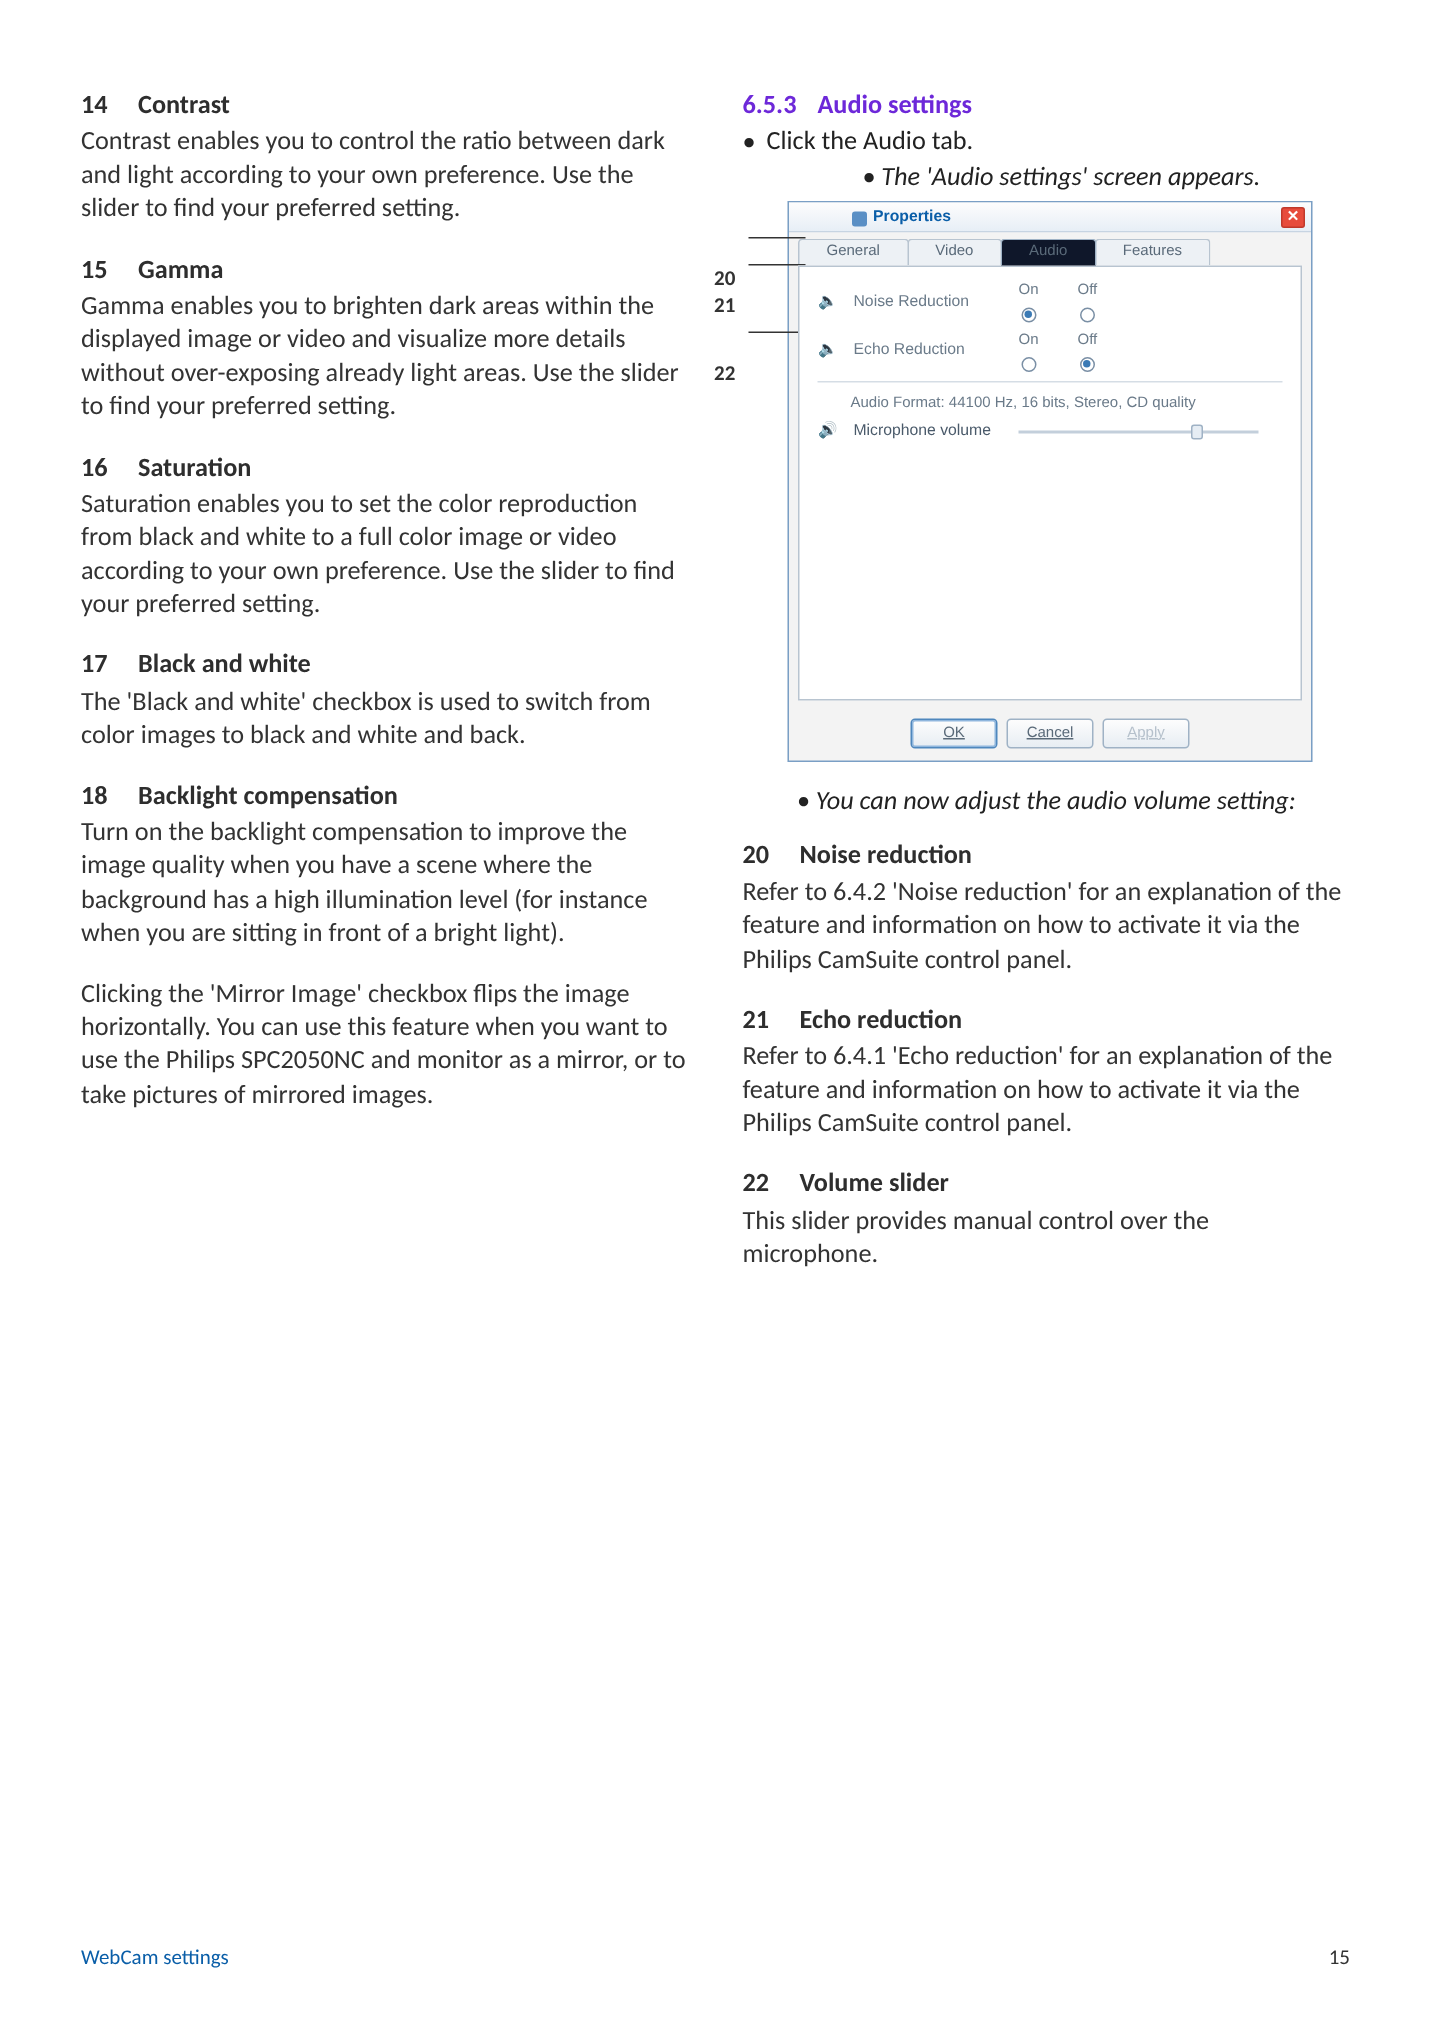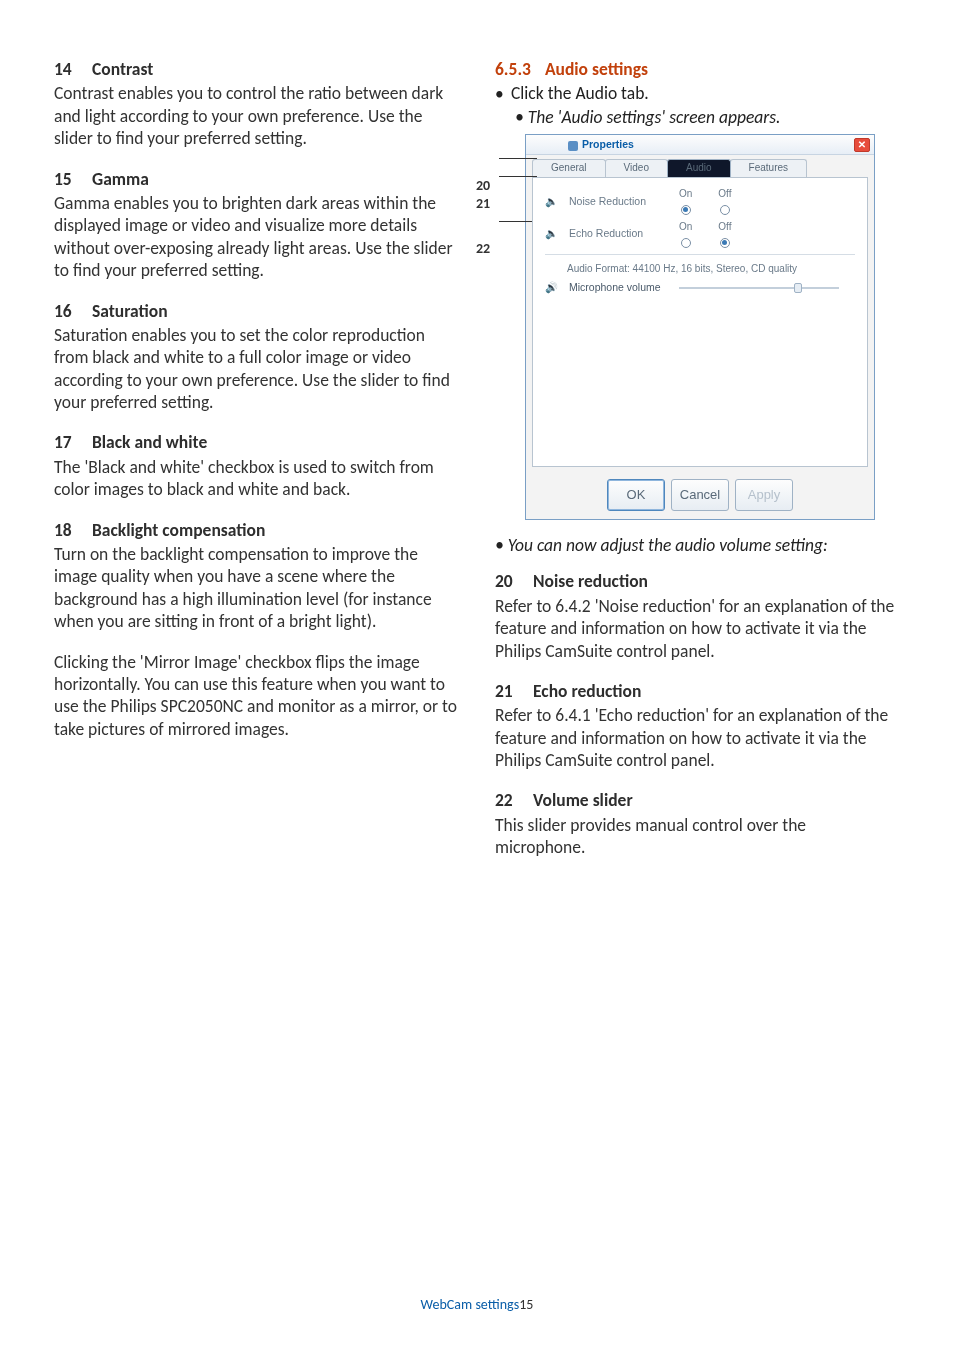--- a/index.html
+++ b/index.html
@@ -20,25 +20,25 @@
   .col { flex: 1 1 0; min-width: 0; }
   .col-left { width: 410px; }
   .col-right { width: 390px; }
 
   .section { margin-bottom: 18px; }
   .h { font-weight: 700; color: #2e2e2e; margin-bottom: 2px; display: flex; gap: 14px; }
   .h .num { min-width: 24px; }
   .body { color: #333; }
   .body p { margin: 0; }
 
-  .subhead { font-weight: 700; color: #c2410c; margin-bottom: 2px; }
+  .subhead { font-weight: 700; color: #6d28d9; margin-bottom: 2px; }
   .subhead .num { margin-right: 10px; }
   .bullet-row { display: flex; gap: 10px; }
   .bullet-dot { width: 6px; text-align: center; padding-top: 1px; }
-  .italic { font-style: italic; }
+  .italic { font-style: italic; text-align: center; }
   .sub-bullet { padding-left: 20px; }
 
   
   .callouts {
     position: absolute;
     left: 476px;
     top: 176px;
     font-weight: 700;
     font-size: 14px;
     color: #333;
@@ -98,37 +98,38 @@
     flex:1; height:2px; background:#c3cfdb; position:relative; max-width:160px;
   }
   .slider-thumb{
     position:absolute; top:-4px; width:8px; height:10px; background:#e6edf4;
     border:1px solid #9fb2c5; border-radius:2px;
   }
   .dlg-buttons {
     display:flex; gap:6px; justify-content:center; padding: 6px 0 8px 0;
   }
   .dbtn {
-    min-width: 58px; height: 32px; font-size: 13px;
+    min-width: 58px; height: 20px; font-size: 10px;
     border: 1px solid #9fb2c5; background: linear-gradient(#fdfdfd,#e7edf3);
     border-radius: 3px; display:flex; align-items:center; justify-content:center;
     color:#5a6a79;
+    text-decoration:underline;
   }
   .dbtn.primary{ border-color:#4f87bd; box-shadow: 0 0 0 1px #8fb6dd inset;}
   .dbtn.disabled{ color:#b6c1cc;}
 
   
   .lead { position:absolute; height:1px; background:#333; }
   .lead.l20{ top: 24px; left:-26px; width: 38px;}
   .lead.l21{ top: 42px; left:-26px; width: 38px;}
   .lead.l22{ top: 87px; left:-26px; width: 38px;}
 
   .footer {
     position: absolute; bottom: 36px; left: 54px; right: 54px;
-    display: flex; justify-content: center; font-size: 14px;
+    display: flex; justify-content: space-between; font-size: 14px;
   }
   .footer .label { color: #0a5ea8; }
   .footer .pg { color: #333; }
 </style>
 </head>
 <body>
 
 <div class="page">
 
   <div class="col col-left">

